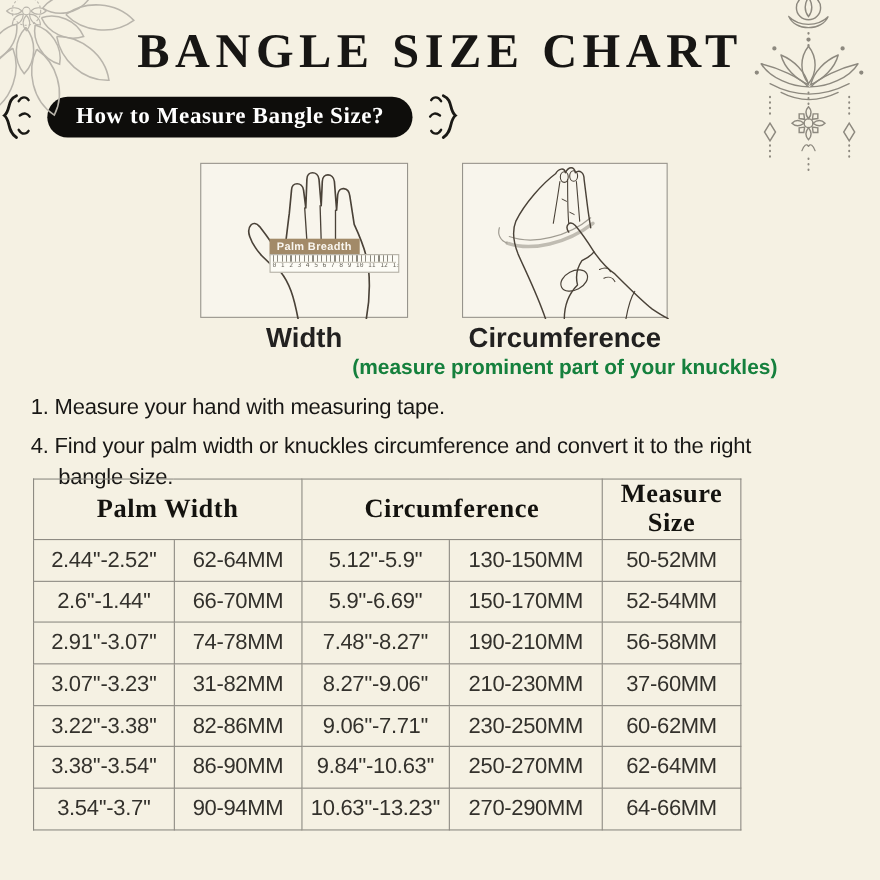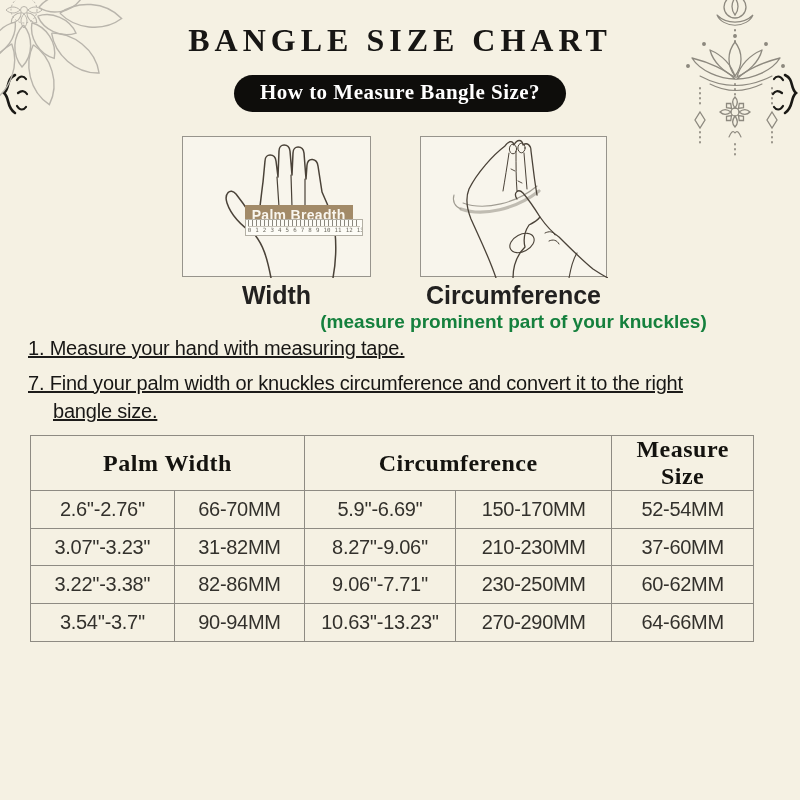--- a/index.html
+++ b/index.html
@@ -16,30 +16,30 @@
   .ornament { position:absolute; pointer-events:none; }
   #mandala { top:0; left:0; }
   #lotus   { top:0; right:8px; }
 
   
   .title {
     margin-top:24px;
     text-align:center;
     font-family:"Liberation Serif", serif;
     font-weight:700;
-    font-size:32px;
+    font-size:44px;
     letter-spacing:5px;
     color:#171614;
     line-height:1.05;
   }
 
   
   .badge-row {
     margin-top:14px;
-    display:flex; align-items:center; justify-content:space-between; 
+    display:flex; align-items:center; justify-content:flex-start; gap:13px;
     height:44px;
   }
   .badge {
     background:#0e0d0b;
     color:#ffffff;
     font-family:"Liberation Serif", serif;
     font-weight:700;
     font-size:21px;
     letter-spacing:0.5px;
     padding:6px 26px 8px;
@@ -56,21 +56,21 @@
     background:#f8f5ec;
     border:1px solid #97948c;
   }
   #box-width { left:182px; width:189px; }
   #box-circ  { left:420px; width:187px; }
   .illu-box svg { position:absolute; top:0; left:0; }
 
   .tag {
     position:absolute; left:33%; top:68px;
     background:#a28a68; color:#f9f6ef;
-    font-size:14px; font-weight:700;
+    font-size:10px; font-weight:700;
     padding:2px 7px 3px; letter-spacing:0.3px;
     white-space:nowrap;
   }
   .ruler {
     position:absolute; left:33%; right:4%; top:82px;
     background:#fdfcf6; border:1px solid #b3afa4; height:17px;
   }
   .ruler-ticks {
     height:7px; margin:0 2px;
     background:repeating-linear-gradient(to right,#8a877d 0 1px,transparent 1px 4px);
@@ -84,32 +84,32 @@
 
   
   .captions { position:relative; height:48px; margin-top:5px; }
   .cap { position:absolute; top:0; display:flex; flex-direction:column; align-items:center;justify-content:center; }
   #cap-width { left:182px; width:189px; }
   #cap-circ  { left:420px; width:187px; }
   .cap-main { font-size:25px; font-weight:700; color:#222120; line-height:1.1; }
   .cap-note { font-size:19px; font-weight:700; color:#15803d; white-space:nowrap; margin-top:2px; }
 
   
-  .instructions { margin:4px 0 0 28px; width:700px;text-decoration:underline; }
+  .instructions { margin:14px 0 0 28px; width:700px; }
   .instr {
     font-size:20px; color:#181715;
     line-height:1.42; letter-spacing:-0.2px;
     padding-left:25px; text-indent:-25px;
     margin-bottom:7px; font-weight:500;
   }
 
   
   table.size-chart {
     position:absolute; left:30px; top:435px;
-    width:724px; border-collapse:collapse;
+    width:644px; border-collapse:collapse;
     background:transparent;
   }
   .size-chart th, .size-chart td {
     border:1px solid #8e8b83;
     text-align:center; vertical-align:middle;
   }
   .size-chart th {
     font-family:"Liberation Serif", serif;
     font-weight:700; font-size:24px; color:#14130f;
     height:48px; letter-spacing:0.5px;
@@ -259,61 +259,82 @@
     <div class="cap-main">Width</div>
   </div>
   <div class="cap" id="cap-circ">
     <div class="cap-main">Circumference</div>
     <div class="cap-note">(measure prominent part of your knuckles)</div>
   </div>
 </div>
 
 <div class="instructions">
   <div class="instr">1. Measure your hand with measuring tape.</div>
-  <div class="instr">7. Find your palm width or knuckles circumference and convert it to the right bangle size.</div>
+  <div class="instr">4. Find your palm width or knuckles circumference and convert it to the right bangle size.</div>
 </div>
 
 <table class="size-chart">
   <colgroup>
     <col style="width:19.9%">
       <col style="width:18%">
       <col style="width:20.9%">
       <col style="width:21.6%">
       <col style="width:19.6%">
   </colgroup>
   <thead>
     <tr>
       <th colspan="2">Palm Width</th>
       <th colspan="2">Circumference</th>
       <th>Measure Size</th>
     </tr>
   </thead>
   <tbody>
     <tr>
-      <td>2.6''-2.76''</td>
+      <td>2.44''-2.52''</td>
+      <td>62-64MM</td>
+      <td>5.12''-5.9''</td>
+      <td>130-150MM</td>
+      <td>50-52MM</td>
+    </tr>
+    <tr>
+      <td>2.6''-1.44''</td>
       <td>66-70MM</td>
       <td>5.9''-6.69''</td>
       <td>150-170MM</td>
       <td>52-54MM</td>
+    </tr>
+    <tr>
+      <td>2.91''-3.07''</td>
+      <td>74-78MM</td>
+      <td>7.48''-8.27''</td>
+      <td>190-210MM</td>
+      <td>56-58MM</td>
     </tr>
     <tr>
       <td>3.07''-3.23''</td>
       <td>31-82MM</td>
       <td>8.27''-9.06''</td>
       <td>210-230MM</td>
       <td>37-60MM</td>
     </tr>
     <tr>
       <td>3.22''-3.38''</td>
       <td>82-86MM</td>
       <td>9.06''-7.71''</td>
       <td>230-250MM</td>
       <td>60-62MM</td>
     </tr>
     <tr>
+      <td>3.38''-3.54''</td>
+      <td>86-90MM</td>
+      <td>9.84''-10.63''</td>
+      <td>250-270MM</td>
+      <td>62-64MM</td>
+    </tr>
+    <tr>
       <td>3.54''-3.7''</td>
       <td>90-94MM</td>
       <td>10.63''-13.23''</td>
       <td>270-290MM</td>
       <td>64-66MM</td>
     </tr>
   </tbody>
 </table>
 
 </body></html>

